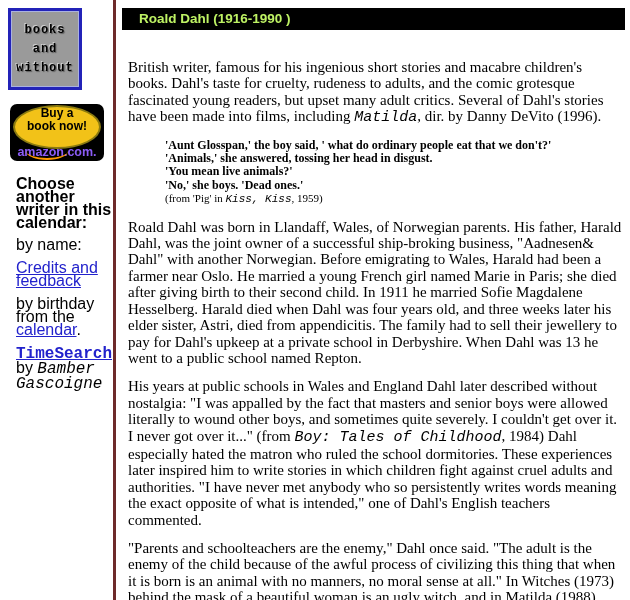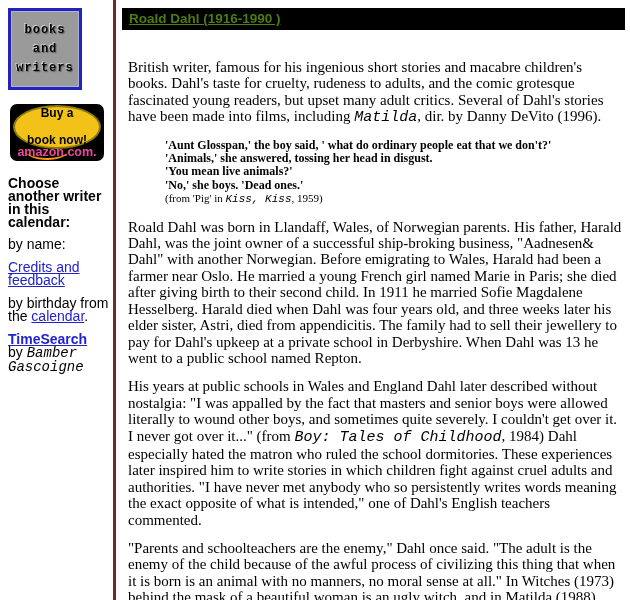--- a/index.html
+++ b/index.html
@@ -21,66 +21,65 @@
     color:#000000;letter-spacing:1px;
     text-shadow:-1px -1px 0 #cfcfcf, 1px 1px 1px #5e5e5e;
   }
   .amazon{
     position:absolute;left:10px;top:104px;width:94px;height:57px;
     background:#000;border-radius:7px;cursor:pointer;
   }
   .amazon-ellipse{
     position:absolute;left:3px;top:1px;width:84px;height:40px;
     background:#f2c218;border:2px solid #8a7a10;border-radius:50%;
-    display:flex;flex-direction:column;justify-content:space-between;align-items:center;
+    display:flex;flex-direction:column;justify-content:flex-start;align-items:center;
   }
   .amazon-line{font-family:"Liberation Sans", sans-serif;font-weight:bold;font-size:12px;line-height:13px;color:#000;}
   .amazon-brand{
     position:absolute;left:0;bottom:2px;width:100%;text-align:center;
-    font-family:"Liberation Sans", sans-serif;font-weight:bold;font-size:12.5px;color:#ec4899;margin-top:21px;
+    font-family:"Liberation Sans", sans-serif;font-weight:bold;font-size:12.5px;color:#8b5cf6;margin-top:21px;
   }
   .amazon-swoosh{
     position:absolute;left:16px;bottom:1px;width:42px;height:7px;
     border-bottom:2px solid #ff9900;border-radius:0 0 50% 50% / 0 0 100% 100%;
   }
   .nav{
-    position:absolute;left:8px;top:177px;width:101px;
-    font-family:"Liberation Sans", sans-serif;font-size:14px;line-height:13px;color:#000;
+    position:absolute;left:16px;top:177px;width:101px;
+    font-family:"Liberation Sans", sans-serif;font-size:16px;line-height:13px;color:#000;
   }
   .nav-heading{font-weight:bold;margin-bottom:9px;}
   .nav-block{margin-bottom:10px;}
   a, .link{color:#2222cc;text-decoration:underline;cursor:pointer;}
   .letters a{font-weight:bold;margin-right:1px;display:inline-block;line-height:12px;}
-  .bold-link{font-weight:bold;}
+  .bold-link{font-weight:bold;font-family:Liberation Mono, monospace;}
   
   .main{margin-left:122px;margin-right:5px;}
   .titlebar{
-    margin-top:8px;height:22px;background:#000;color:#4d7c0f;
+    margin-top:8px;height:22px;background:#000;color:#bef264;
     font-family:"Liberation Sans", sans-serif;font-weight:bold;font-size:13.5px;line-height:22px;
-    padding-left:7px;
-    text-decoration:underline;
+    padding-left:17px;
   }
   .content{padding-left:6px;padding-right:0;width:497px;margin-top:29px;font-size:15px;line-height:16.4px;}
   .para{margin:0 0 12px 0;}
   .quote{margin:0 0 12px 37px;font-weight:bold;font-size:12px;line-height:13.4px;}
   .quote-source{font-weight:normal;font-size:11px;}
   .it{font-style:italic;font-family:Liberation Mono, monospace;}
   .sm{font-size:15px;}
 </style>
 </head>
 <body>
 
 <div class="divider"></div>
 
 <div class="sidebar">
 
   <div class="logo">
     <div class="logo-word">books</div>
     <div class="logo-word">and</div>
-    <div class="logo-word">writers</div>
+    <div class="logo-word">without</div>
   </div>
 
   <div class="amazon">
     <div class="amazon-ellipse">
       <div class="amazon-line">Buy a</div>
       <div class="amazon-line">book now!</div>
     </div>
     <div class="amazon-brand">amazon.com.</div>
     <div class="amazon-swoosh"></div>
   </div>

